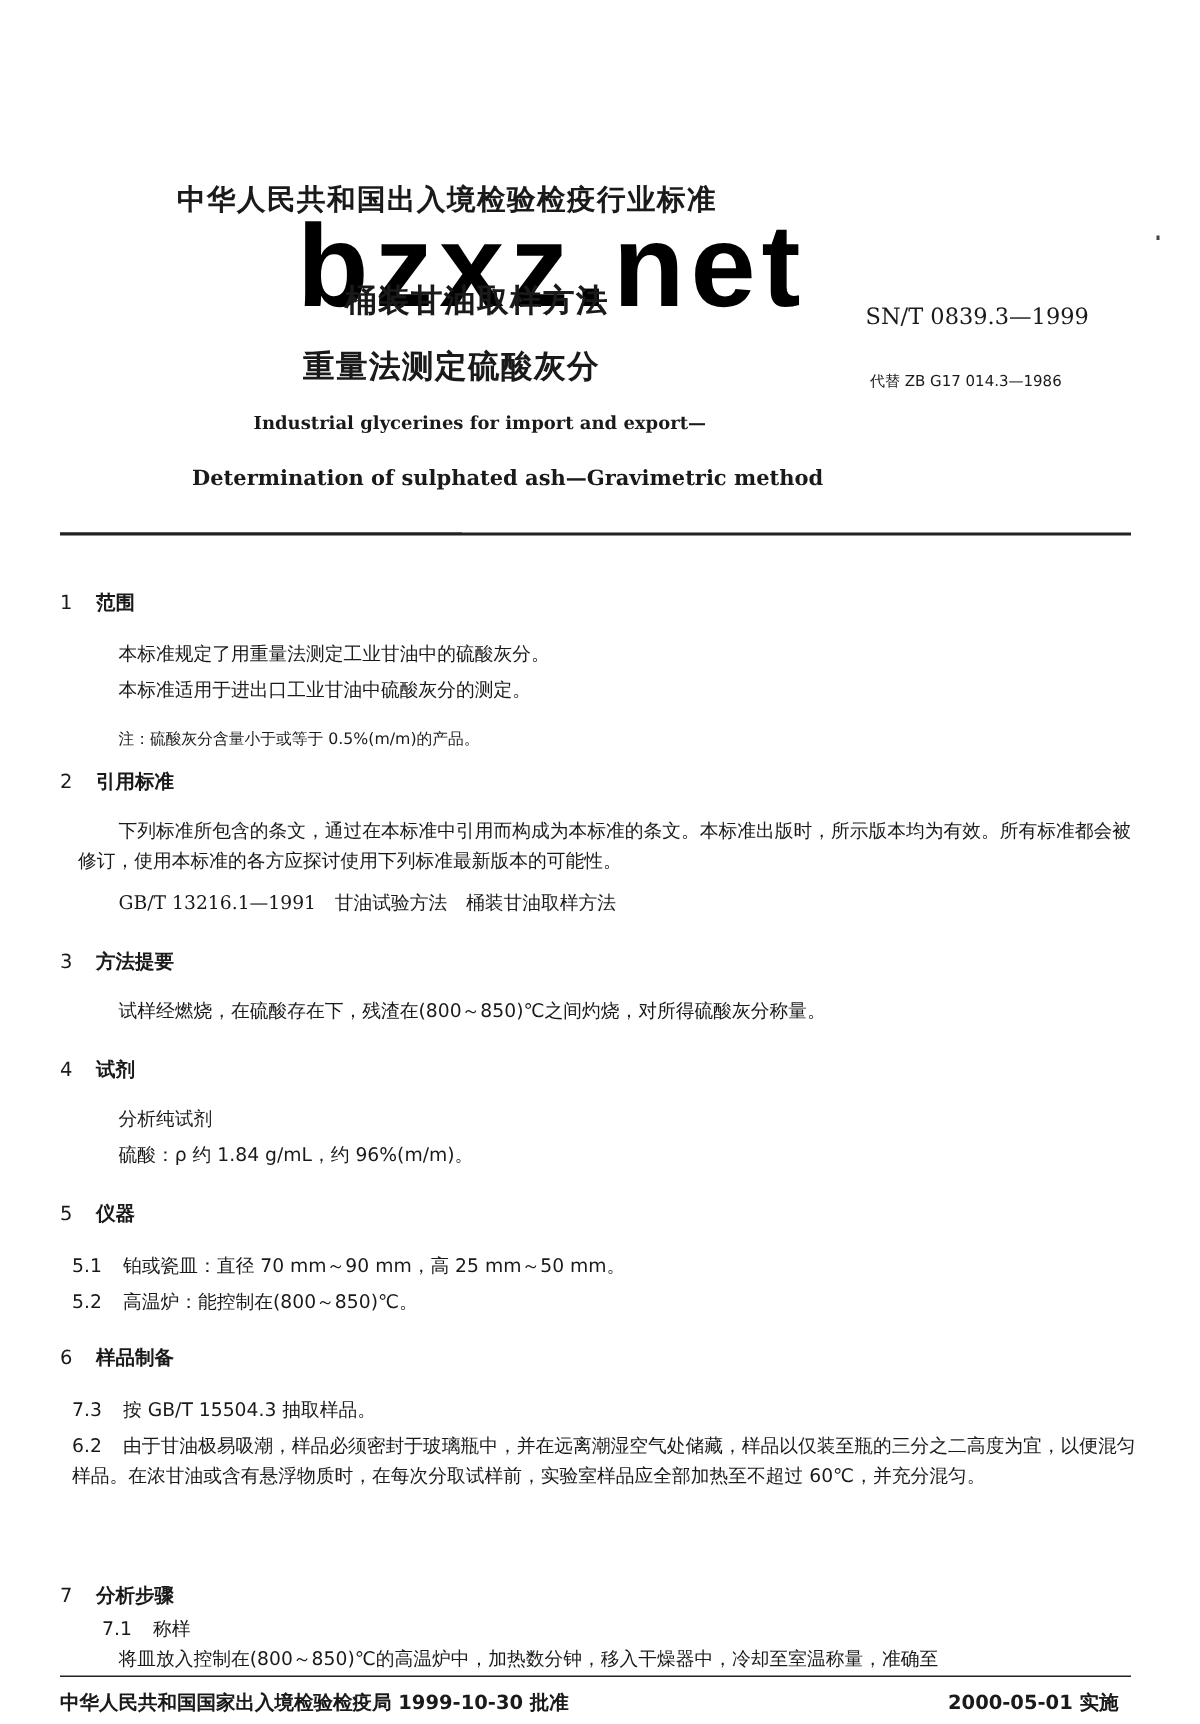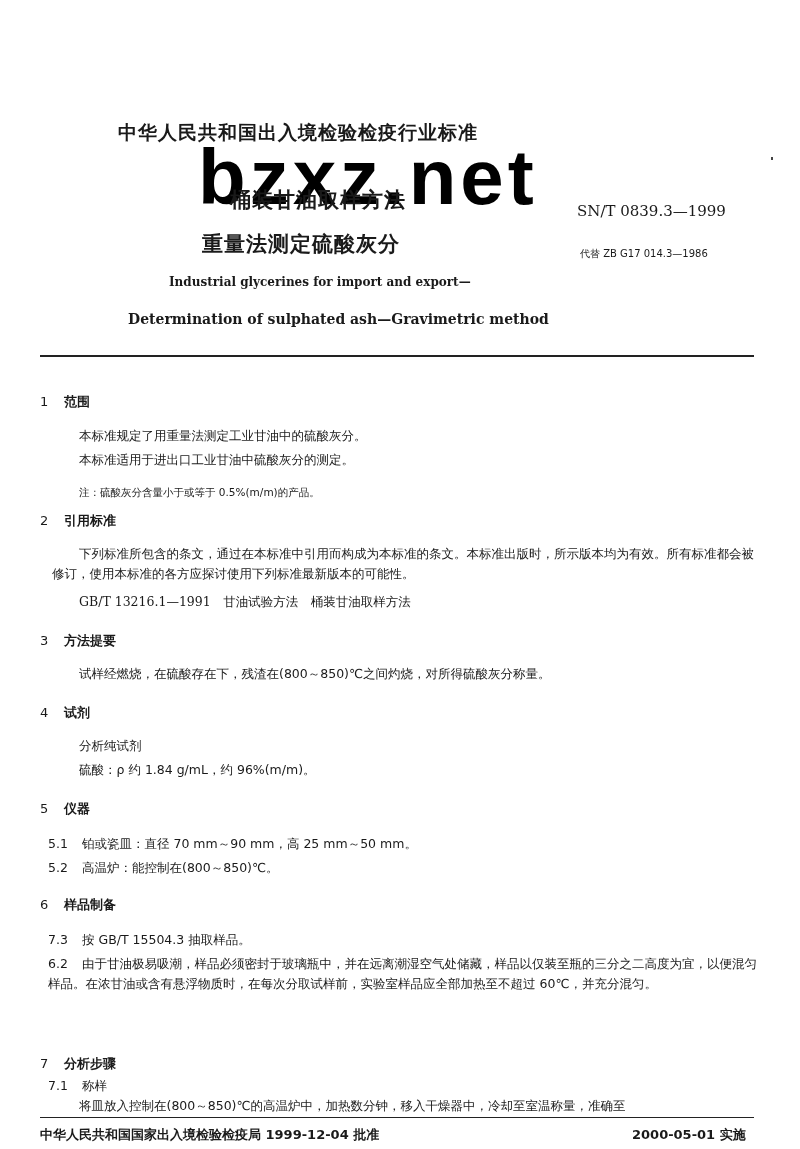--- a/index.html
+++ b/index.html
@@ -91,19 +91,19 @@
   <span style="display:inline-block;width:34px;">7.3</span><span>按 GB/T 15504.3 抽取样品。</span>
 </div>
 <div class="abs para" style="left:48px;top:954px;width:716px;">
   <span style="display:inline-block;width:34px;">6.2</span><span>由于甘油极易吸潮，样品必须密封于玻璃瓶中，并在远离潮湿空气处储藏，样品以仅装至瓶的三分之二高度为宜，以便混匀样品。在浓甘油或含有悬浮物质时，在每次分取试样前，实验室样品应全部加热至不超过 60℃，并充分混匀。</span>
 </div>
 
 <div class="abs section" style="left:40px;top:1044px;margin-top:11px;">
   <span class="num">7</span><span>分析步骤</span>
 </div>
 <div class="abs para" style="left:48px;top:1076px;">
-  <span style="display:inline-block;width:34px;">7.1</span><span>称样</span>
+  <span style="display:inline-block;width:34px;margin-left:20px;">7.1</span><span>称样</span>
 </div>
 <div class="abs para" style="left:79px;top:1096px;">将皿放入控制在(800～850)℃的高温炉中，加热数分钟，移入干燥器中，冷却至室温称量，准确至</div>
 
 <div class="abs rule-bottom"></div>
-<div class="abs footer-left">中华人民共和国国家出入境检验检疫局 1999-12-04 批准</div>
+<div class="abs footer-left">中华人民共和国国家出入境检验检疫局 1999-10-30 批准</div>
 <div class="abs footer-right">2000-05-01 实施</div>
 
 </body></html>

